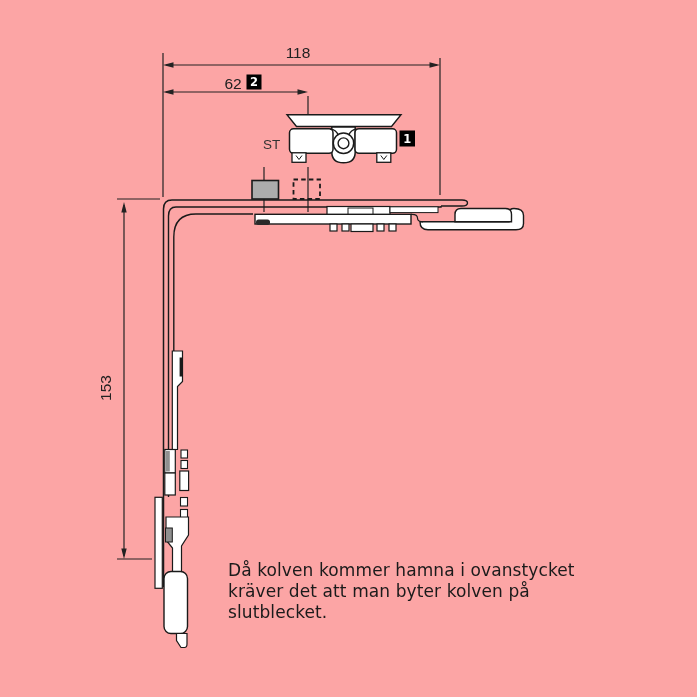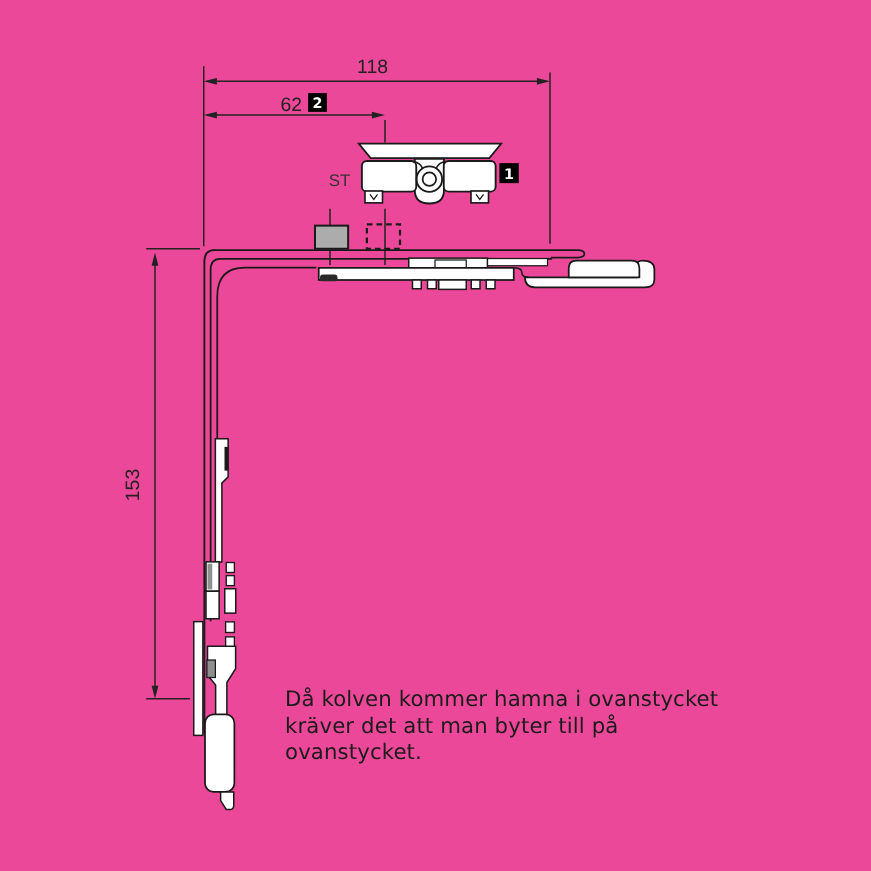--- a/index.html
+++ b/index.html
@@ -1,19 +1,19 @@
 <!DOCTYPE html>
 <html><head>
 <meta charset="utf-8">
 <style>
   html,body{margin:0;padding:0;background:#ffffff;}
   #stage{
     position:relative;
     width:697px;height:697px;
-    background:#ec4899;
+    background:#fca5a5;
     overflow:hidden;
     font-family:"Liberation Sans", sans-serif;
   }
   svg{position:absolute;left:0;top:0;}
   .dim-text{
     font-family:"Liberation Sans", sans-serif;
     font-size:15.5px;
     fill:#222222;
   }
   .badge-rect{fill:#000000;}
@@ -32,21 +32,21 @@
   #notes{
     position:absolute;
     left:228px;top:521px;
     width:420px;
     font-family:"DejaVu Sans", sans-serif;
     font-size:17px;
     line-height:21px;
     color:#1b1b1b;
     letter-spacing:0.1px;
   }
-  #notes .para2{margin-top:29px;}
+  #notes .para2{margin-top:39px;}
 </style>
 </head>
 <body>
 
 <div id="stage">
 
   <svg width="697" height="697" viewBox="0 0 697 697">
 
     <g stroke="#222222" stroke-width="1.2" fill="none">
 
@@ -151,18 +151,18 @@
       <rect stroke-width="1.2" x="155" y="497.3" width="7.3" height="91"></rect>
       <rect stroke-width="1" fill="#8f8f8f" x="165.5" y="528" width="6.8" height="14"></rect>
       <rect stroke-width="1.4" x="164" y="571.5" width="23.5" height="62" rx="7"></rect>
       <path stroke-width="1.2" d="M 176.5,633.5 V 640.5 L 181,647.5 H 184.5 Q 187,647.5 187,644 V 633.5 Z"></path>
     </g>
   </svg>
 
   <div id="notes">
     <div class="para2">
       <div>Då kolven kommer hamna i ovanstycket</div>
-      <div>kräver det att man byter till på</div>
-      <div>ovanstycket.</div>
+      <div>kräver det att man byter kolven på</div>
+      <div>slutblecket.</div>
     </div>
   </div>
 
 </div>
 
 </body></html>

